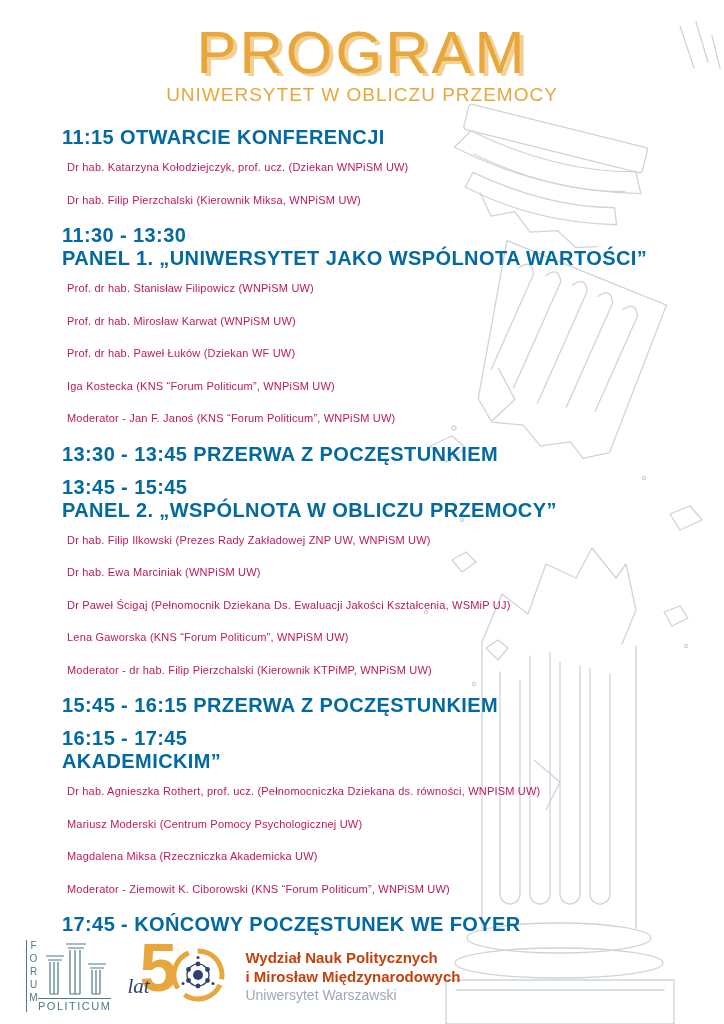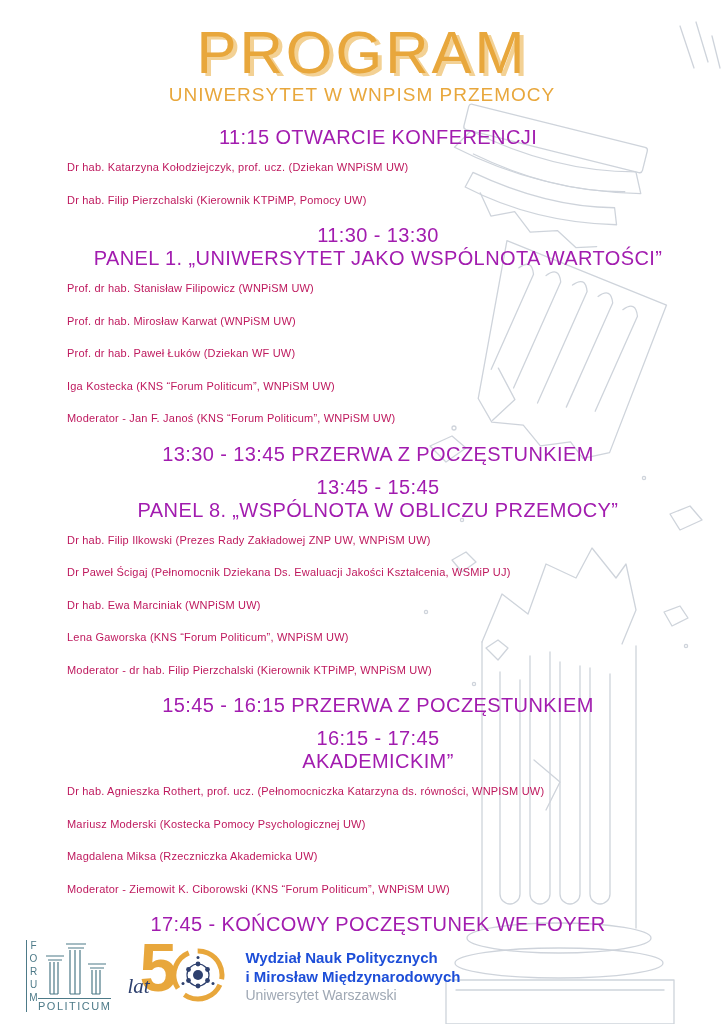--- a/index.html
+++ b/index.html
@@ -31,23 +31,23 @@
   }
   .subtitle {
     text-align: center; color: #E8A73C;
     font-size: 19px; line-height: 22px; letter-spacing: 1px;
     margin-top: 2px;
   }
 
   .schedule { position: relative; z-index: 2; padding: 0 30px 0 62px; }
   .slot { margin-bottom: 10px; }
   .slot-heading {
-    margin: 0; font-weight: normal;
-    color: #a21caf;
-    font-size: 20px; line-height: 23px; letter-spacing: 0.4px; text-align: center;
+    margin: 0; font-weight: bold;
+    color: #0369a1;
+    font-size: 20px; line-height: 23px; letter-spacing: 0.4px;
   }
   .slot-lines { margin-top: 5px; }
   .speaker-line {
     margin: 5px;
     color: #be185d;
     font-size: 11px; line-height: 27.5px; letter-spacing: 0.2px;
   }
 
   
   footer {
@@ -74,21 +74,21 @@
     color: #E8A73C; font-size: 68px; line-height: 78px; font-weight: bold;
   }
   .anniv-lat {
     position: absolute; left: 0px; top: 36px;
     color: #2E406E; font-family: Liberation Serif, serif; font-style: italic;
     font-size: 21px;
   }
   .anniv-ring { position: absolute; left: 42px; top: 8px; }
 
   .faculty { display: flex; flex-direction: column; justify-content: center; }
-  .fac-strong { color: #1d4ed8; font-size: 15px; line-height: 19px; font-weight: bold; }
+  .fac-strong { color: #c2410c; font-size: 15px; line-height: 19px; font-weight: bold; }
   .fac-muted  { color: #9FA8B4; font-size: 14px; line-height: 18px; }
 </style>
 </head>
 <body>
 
 <div class="poster">
 
   <svg class="bg-sketch" viewBox="0 0 390 1024" xmlns="http://www.w3.org/2000/svg">
     <g fill="none" stroke="#C9CFD7" stroke-width="1.3" stroke-linecap="round" stroke-linejoin="round" opacity="0.9">
 
@@ -136,30 +136,30 @@
       <path d="M200 760 l26 22 -14 28"></path>
       <ellipse cx="225" cy="938" rx="92" ry="15"></ellipse>
       <ellipse cx="225" cy="963" rx="104" ry="15"></ellipse>
       <path d="M112 980 h228 v44 h-228 z"></path>
       <path d="M122 990 h208"></path>
     </g>
   </svg>
 
   <header>
     <h1 class="title">PROGRAM</h1>
-    <div class="subtitle">UNIWERSYTET W WNPISM PRZEMOCY</div>
+    <div class="subtitle">UNIWERSYTET W OBLICZU PRZEMOCY</div>
   </header>
 
   <main class="schedule">
 
     <section class="slot">
       <h2 class="slot-heading">11:15 OTWARCIE KONFERENCJI</h2>
       <div class="slot-lines">
         <p class="speaker-line">Dr hab. Katarzyna Kołodziejczyk, prof. ucz. (Dziekan WNPiSM UW)</p>
-        <p class="speaker-line">Dr hab. Filip Pierzchalski (Kierownik KTPiMP, Pomocy UW)</p>
+        <p class="speaker-line">Dr hab. Filip Pierzchalski (Kierownik Miksa, WNPiSM UW)</p>
       </div>
     </section>
 
     <section class="slot">
       <h2 class="slot-heading">11:30 - 13:30</h2>
       <h2 class="slot-heading">PANEL 1. „UNIWERSYTET JAKO WSPÓLNOTA WARTOŚCI”</h2>
       <div class="slot-lines">
         <p class="speaker-line">Prof. dr hab. Stanisław Filipowicz (WNPiSM UW)</p>
         <p class="speaker-line">Prof. dr hab. Mirosław Karwat (WNPiSM UW)</p>
         <p class="speaker-line">Prof. dr hab. Paweł Łuków (Dziekan WF UW)</p>
@@ -167,40 +167,40 @@
         <p class="speaker-line">Moderator - Jan F. Janoś (KNS “Forum Politicum”, WNPiSM UW)</p>
       </div>
     </section>
 
     <section class="slot">
       <h2 class="slot-heading">13:30 - 13:45 PRZERWA Z POCZĘSTUNKIEM</h2>
     </section>
 
     <section class="slot">
       <h2 class="slot-heading">13:45 - 15:45</h2>
-      <h2 class="slot-heading">PANEL 8. „WSPÓLNOTA W OBLICZU PRZEMOCY”</h2>
+      <h2 class="slot-heading">PANEL 2. „WSPÓLNOTA W OBLICZU PRZEMOCY”</h2>
       <div class="slot-lines">
         <p class="speaker-line">Dr hab. Filip Ilkowski (Prezes Rady Zakładowej ZNP UW, WNPiSM UW)</p>
+        <p class="speaker-line">Dr hab. Ewa Marciniak (WNPiSM UW)</p>
         <p class="speaker-line">Dr Paweł Ścigaj (Pełnomocnik Dziekana Ds. Ewaluacji Jakości Kształcenia, WSMiP UJ)</p>
-        <p class="speaker-line">Dr hab. Ewa Marciniak (WNPiSM UW)</p>
         <p class="speaker-line">Lena Gaworska (KNS “Forum Politicum”, WNPiSM UW)</p>
         <p class="speaker-line">Moderator - dr hab. Filip Pierzchalski (Kierownik KTPiMP, WNPiSM UW)</p>
       </div>
     </section>
 
     <section class="slot">
       <h2 class="slot-heading">15:45 - 16:15 PRZERWA Z POCZĘSTUNKIEM</h2>
     </section>
 
     <section class="slot">
       <h2 class="slot-heading">16:15 - 17:45</h2>
       <h2 class="slot-heading">AKADEMICKIM”</h2>
       <div class="slot-lines">
-        <p class="speaker-line">Dr hab. Agnieszka Rothert, prof. ucz. (Pełnomocniczka Katarzyna ds. równości, WNPISM UW)</p>
-        <p class="speaker-line">Mariusz Moderski (Kostecka Pomocy Psychologicznej UW)</p>
+        <p class="speaker-line">Dr hab. Agnieszka Rothert, prof. ucz. (Pełnomocniczka Dziekana ds. równości, WNPISM UW)</p>
+        <p class="speaker-line">Mariusz Moderski (Centrum Pomocy Psychologicznej UW)</p>
         <p class="speaker-line">Magdalena Miksa (Rzeczniczka Akademicka UW)</p>
         <p class="speaker-line">Moderator - Ziemowit K. Ciborowski (KNS “Forum Politicum”, WNPiSM UW)</p>
       </div>
     </section>
 
     <section class="slot">
       <h2 class="slot-heading">17:45 - KOŃCOWY POCZĘSTUNEK WE FOYER</h2>
     </section>
 
   </main>

